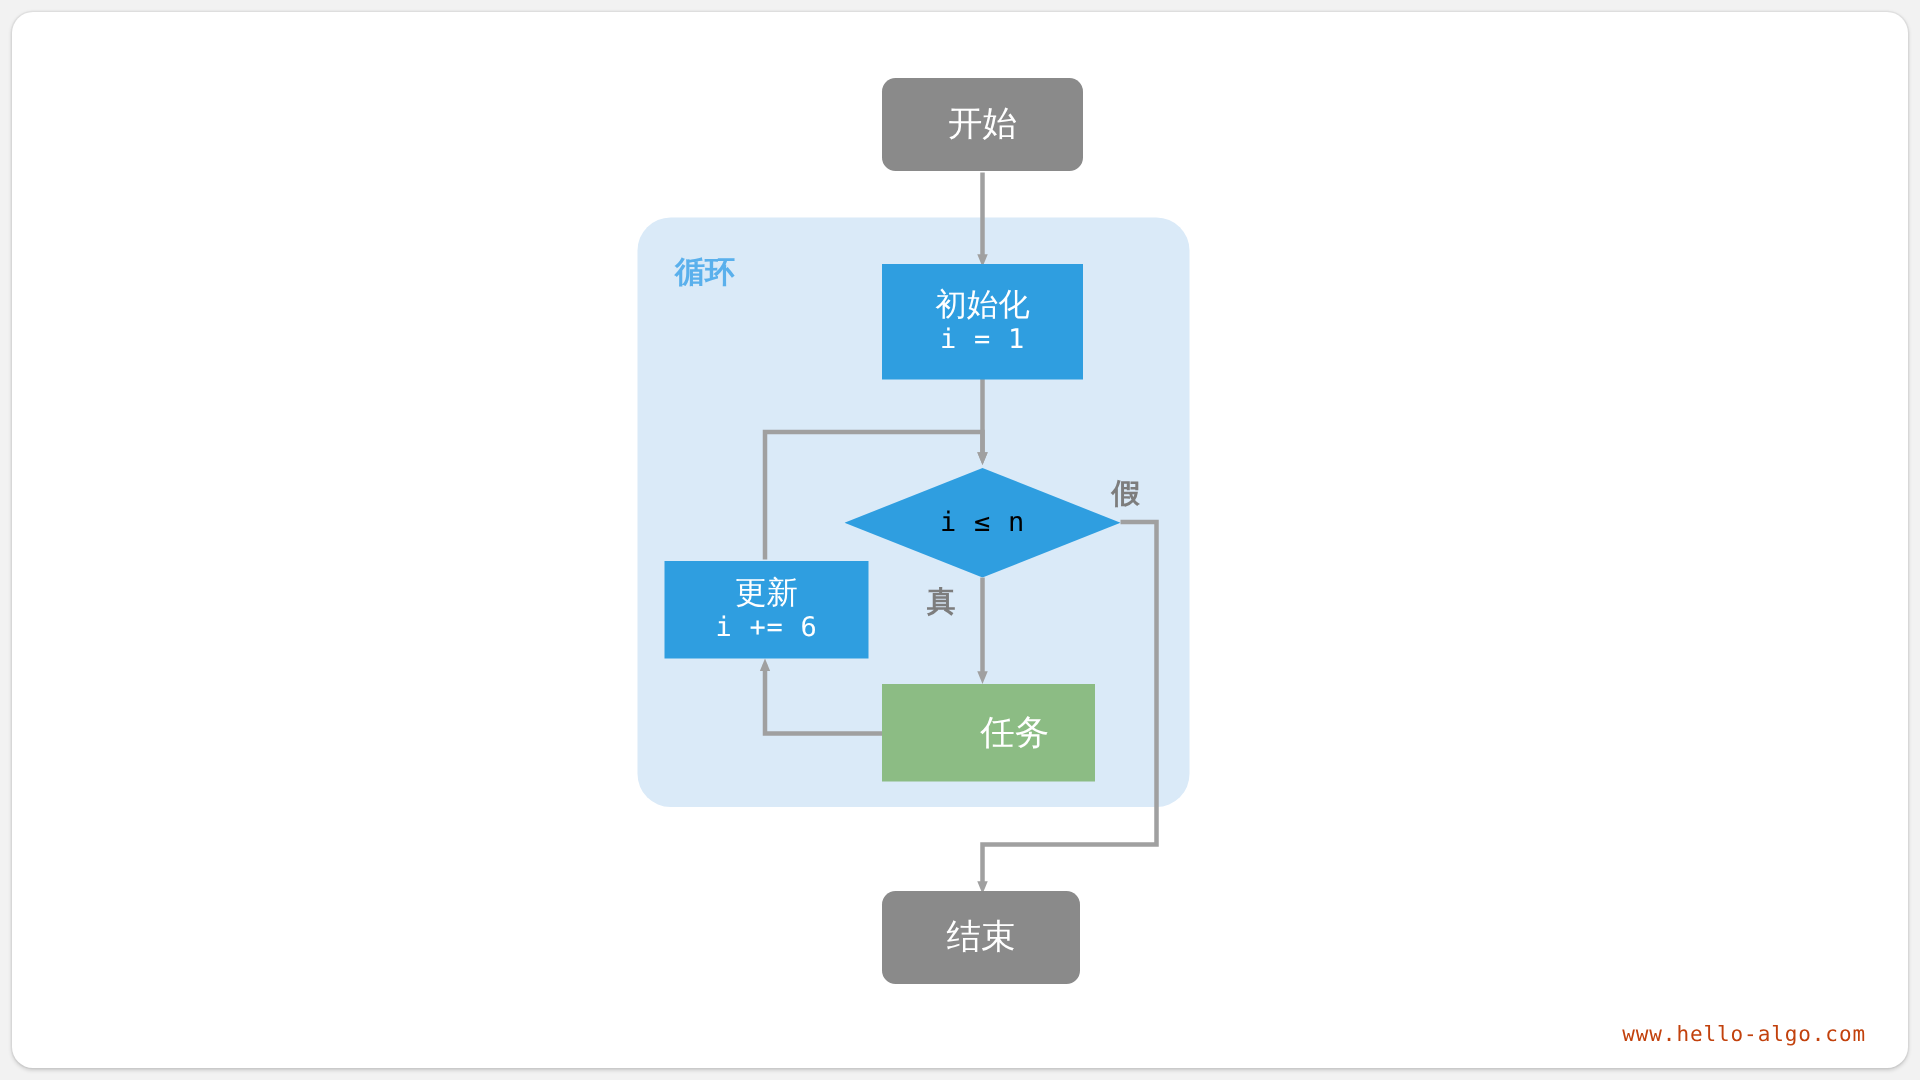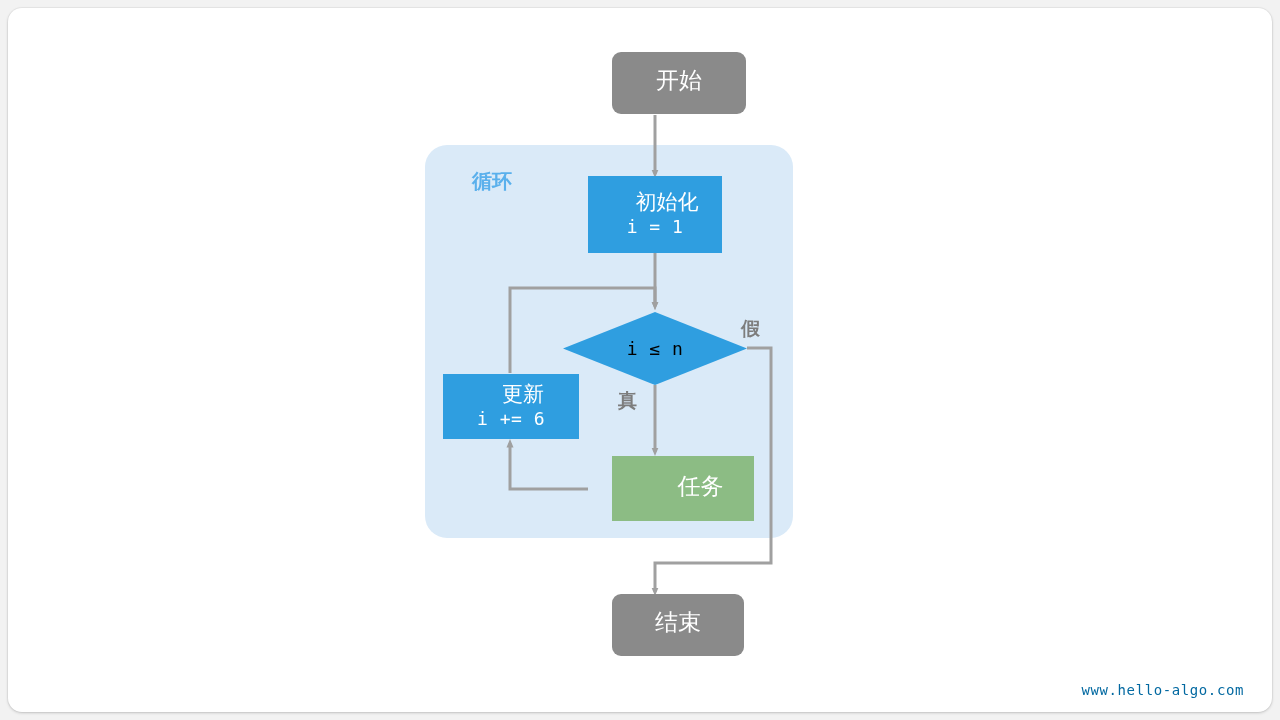--- a/index.html
+++ b/index.html
@@ -55,38 +55,37 @@
   .proc-green {
     background: #8cbc84;
     font-size: 23px;
   }
   .mono {
     font-family: "DejaVu Sans Mono", "Liberation Mono", monospace;
     font-size: 18px;
     letter-spacing: 0.5px;
   }
   .cn {
-    font-family: Liberation Mono, monospace;
-    margin-left: 24px;
+    font-family: Liberation Sans, sans-serif;
   }
   #loop-box {
     position: absolute;
     left: 425px;
     top: 145px;
     width: 368px;
     height: 393px;
     background: #daeaf8;
     border-radius: 22px;
   }
   #loop-label {
     position: absolute;
     left: 450px;
     top: 168px;
     width: 62px;
-    text-align: right;
+    text-align: left;
     color: #5ab0ec;
     font-weight: bold;
     font-size: 20px;
     font-family: "DejaVu Sans", "Liberation Sans", sans-serif;
   }
   #diamond-wrap {
     position: absolute;
     left: 563px;
     top: 312px;
     width: 184px;
@@ -112,21 +111,21 @@
     position: absolute;
     color: #7d7d7d;
     font-weight: bold;
     font-size: 19px;
     font-family: "DejaVu Sans", "Liberation Sans", sans-serif;
   }
   #watermark {
     position: absolute;
     right: 36px;
     bottom: 22px;
-    color: #0369a1;
+    color: #c2410c;
     font-family: "DejaVu Sans Mono", "Liberation Mono", monospace;
     font-size: 14px;
     letter-spacing: 0.6px;
   }
 </style>
 </head>
 <body>
 
 <div id="screen">
 

